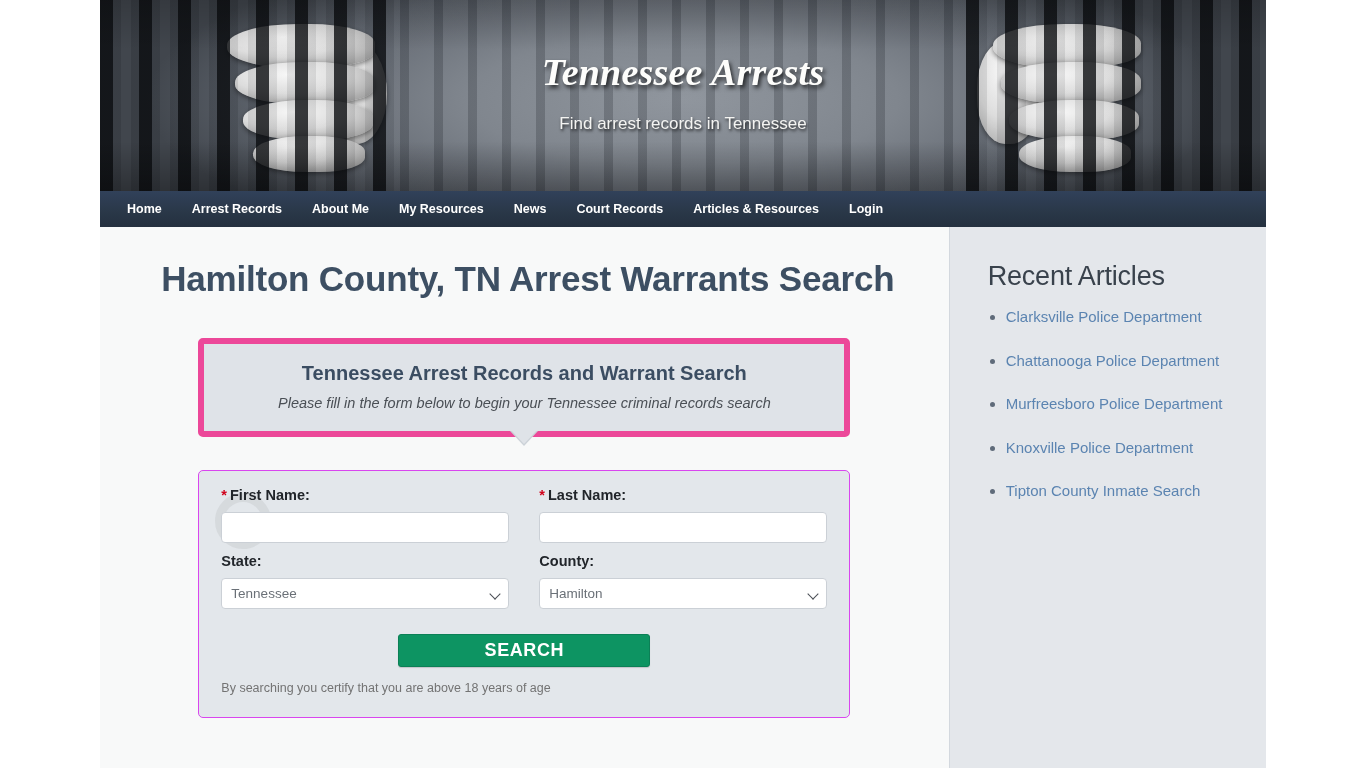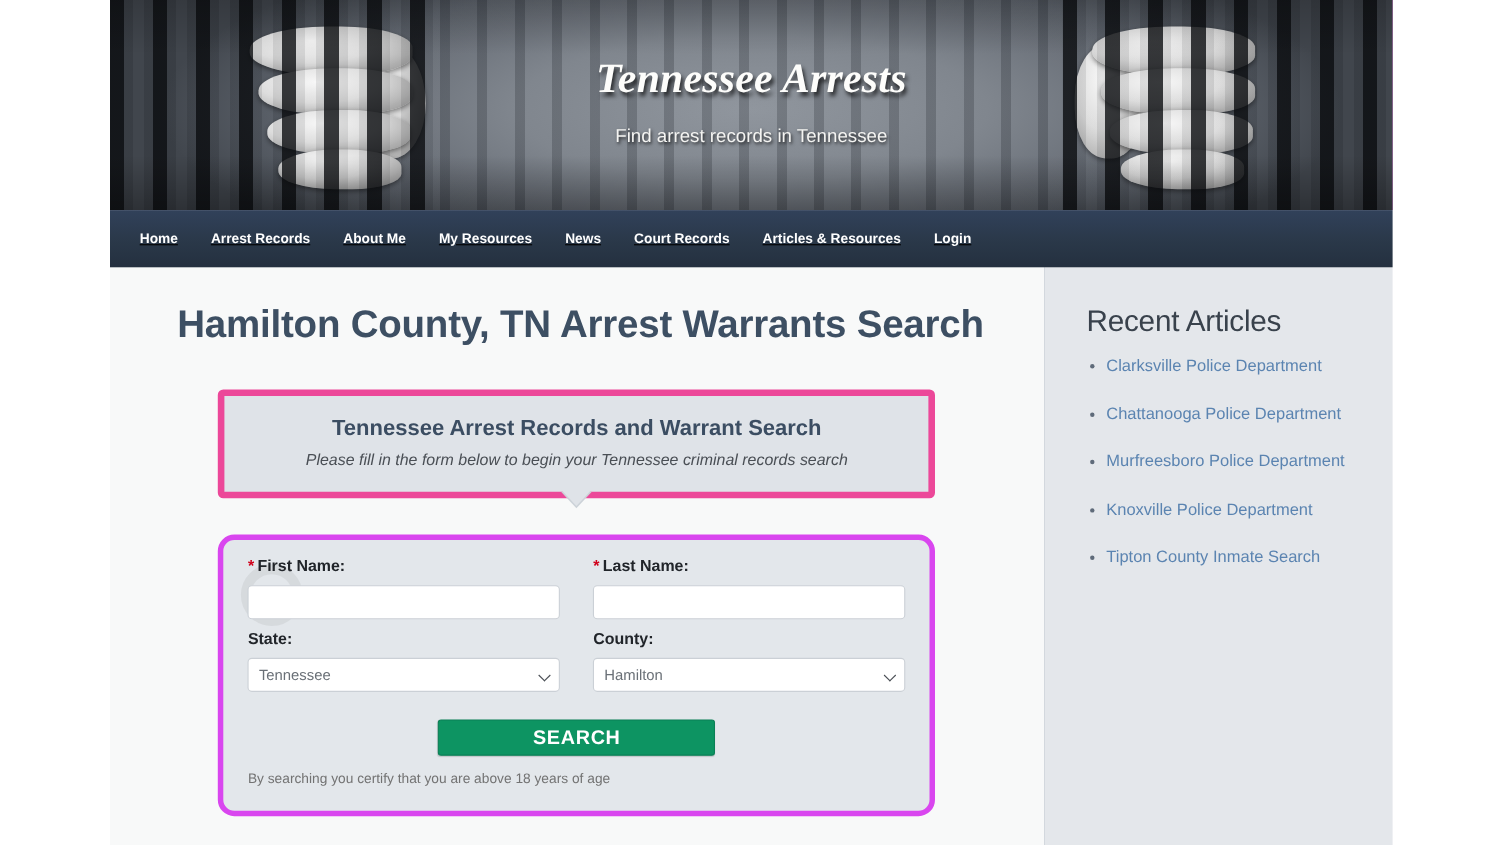--- a/index.html
+++ b/index.html
@@ -109,27 +109,26 @@
     margin-top: 20px;
     font-size: 17px;
     color: #f4f4f2;
     text-shadow: 1px 2px 3px rgba(0,0,0,.75);
   }
 
   
   .nav {
     position: relative;
     width: 1166px;
-    height: 52px;
+    height: 36px;
     background: linear-gradient(180deg, #31415a 0%, #2a3849 55%, #24303f 100%);
     display: flex;
     align-items: center;
     padding-left: 12px;
     z-index: 6;
-    text-decoration: underline;
   }
   .nav-item {
     color: #ffffff;
     font-size: 12.5px;
     font-weight: bold;
     padding: 0 15px;
     line-height: 36px;
     white-space: nowrap;
     cursor: pointer;
     text-decoration: none;
@@ -203,22 +202,22 @@
     bottom: -13px; margin-left: -14px;
     border-top: 15px solid #dfe3e8;
   }
 
   
   .form-box {
     position: relative;
     margin: 33px auto 0;
     width: 652px;
     background: #e3e7eb;
-    border: 5px solid #d946ef;
-    border-radius: 15px;
+    border: 1px solid #d946ef;
+    border-radius: 5px;
     padding: 16px 22px 22px;
     overflow: hidden;
   }
   .watermark {
     position: absolute;
     left: 16px;
     top: 22px;
     width: 56px;
     height: 56px;
     border: 9px solid #d3d7db;

